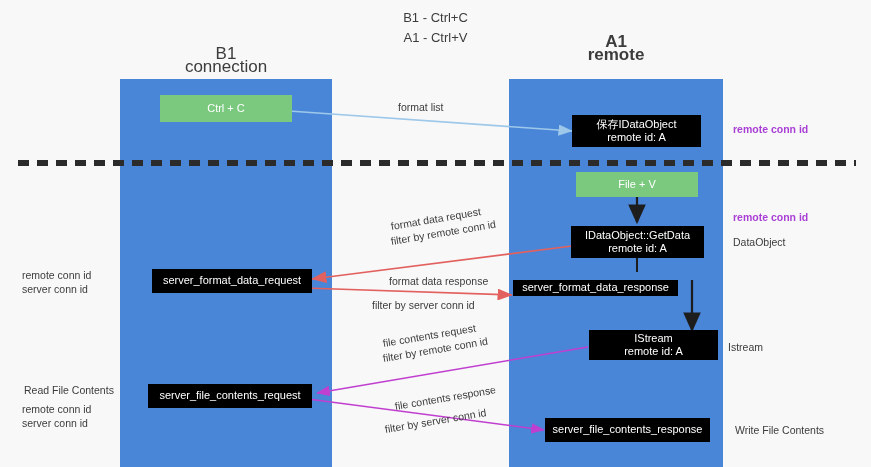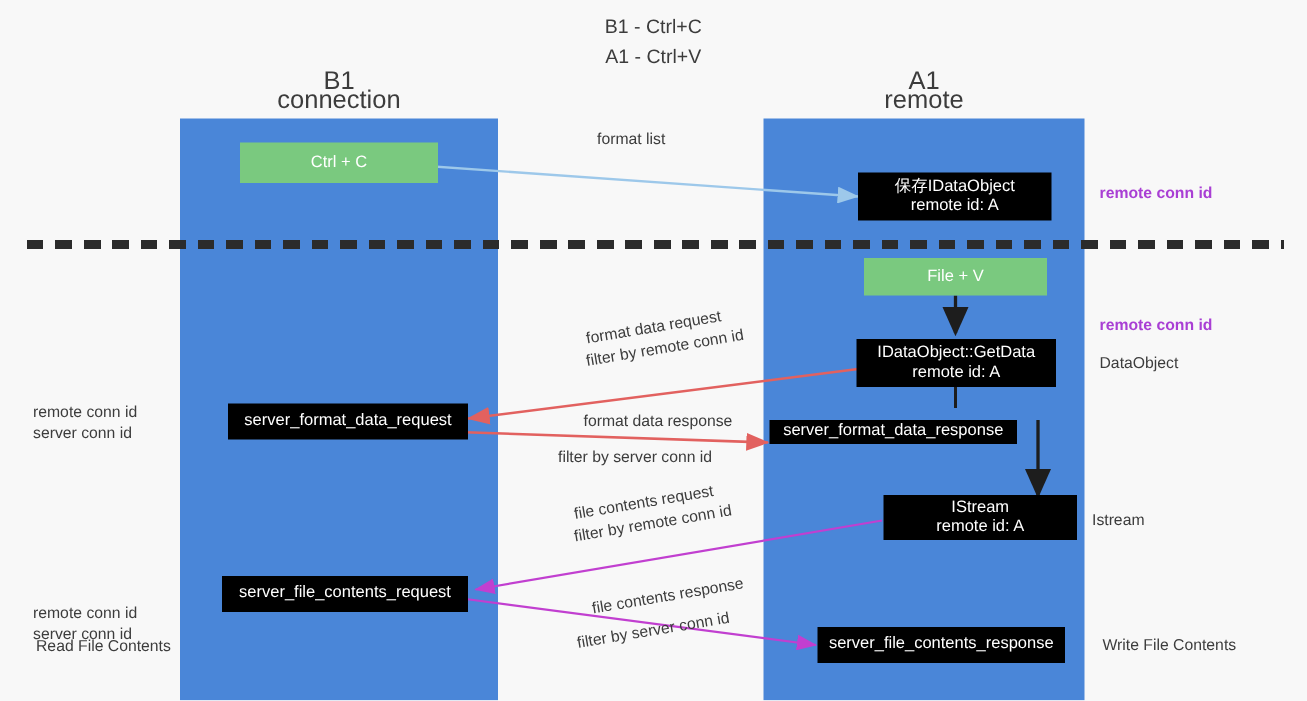--- a/index.html
+++ b/index.html
@@ -25,21 +25,21 @@
 
   .lane-header {
     position: absolute;
     text-align: center;
     font-size: 17px;
     color: #3c3c3c;
     line-height: 13px;
     white-space: pre-line;
   }
   #hdr-b1 { left: 120px; top: 47px; width: 212px; }
-  #hdr-a1 { left: 509px; top: 47px; width: 214px; }
+  #hdr-a1 { left: 509px; top: 35px; width: 214px; font-weight: bold; }
 
   
   #title {
     position: absolute;
     left: 0; top: 8px;
     width: 871px;
     text-align: center;
     font-size: 13px;
     color: #3c3c3c;
     line-height: 20px;
@@ -164,21 +164,21 @@
 
   <div class="node orange" style="left:513px; top:280px; width:165px; height:16px;">server_format_data_response</div>
 
   <div class="node orange" style="left:589px; top:330px; width:129px; height:30px;">IStream
 remote id: A</div>
 
   <div class="node orange" style="left:148px; top:384px; width:164px; height:24px;">server_file_contents_request</div>
 
   <div class="node orange" style="left:545px; top:418px; width:165px; height:24px;">server_file_contents_response</div>
 
-  <div class="ann" style="left:398px; top:87px;">format list</div>
+  <div class="ann" style="left:398px; top:101px;">format list</div>
 
   <div class="ann rot-up" style="left:391px; top:220px;">format data request</div>
   <div class="ann rot-up" style="left:391px; top:235px;">
     <span>filter by </span><span class="purple">remote conn id</span>
   </div>
 
   <div class="ann" style="left:389px; top:275px;">format data response</div>
   <div class="ann" style="left:372px; top:299px;">
     <span>filter by </span><span class="purple">server conn id</span>
   </div>
@@ -197,20 +197,20 @@
   <div class="ann purple" style="left:733px; top:211px;">remote conn id</div>
   <div class="ann" style="left:733px; top:236px;">DataObject</div>
   <div class="ann" style="left:728px; top:341px;">Istream</div>
   <div class="ann" style="left:735px; top:424px;">Write File Contents</div>
 
   <div class="ann-block" style="left:22px; top:268px;">
     <div class="purple">remote conn id</div>
     <div class="green">server conn id</div>
   </div>
 
-  <div class="ann" style="left:24px; top:384px;margin-top:41px;">Read File Contents</div>
+  <div class="ann" style="left:24px; top:384px;">Read File Contents</div>
 
   <div class="ann-block" style="left:22px; top:402px;">
     <div class="purple">remote conn id</div>
     <div class="green">server conn id</div>
   </div>
 
 </div>
 
 </body></html>

